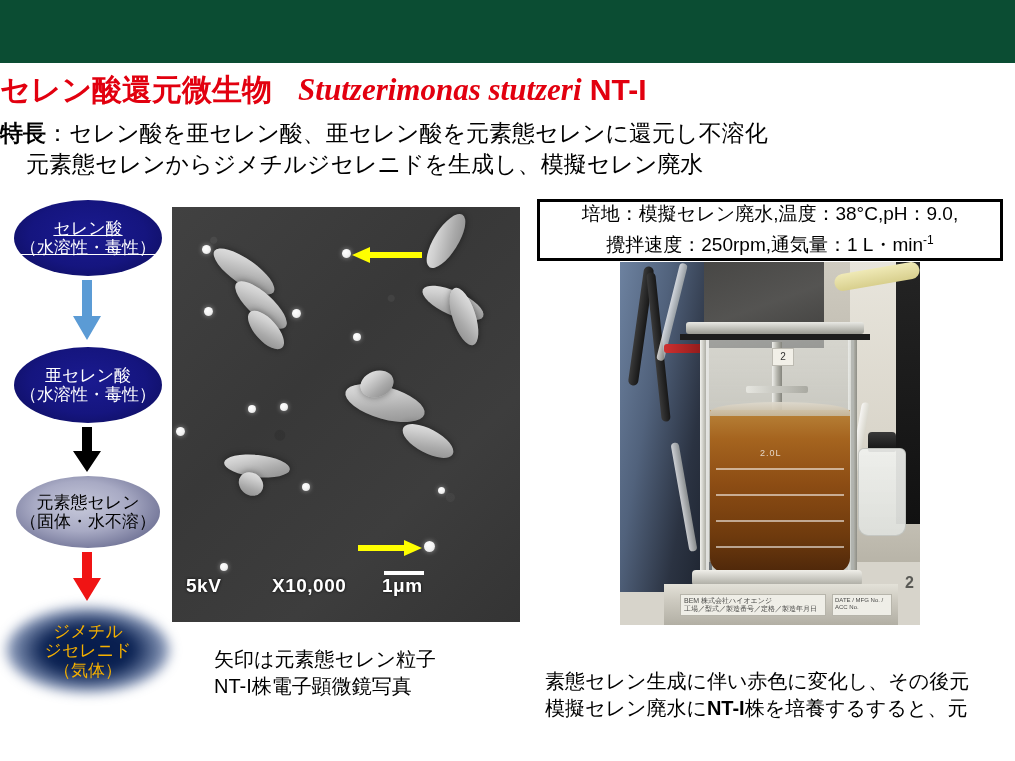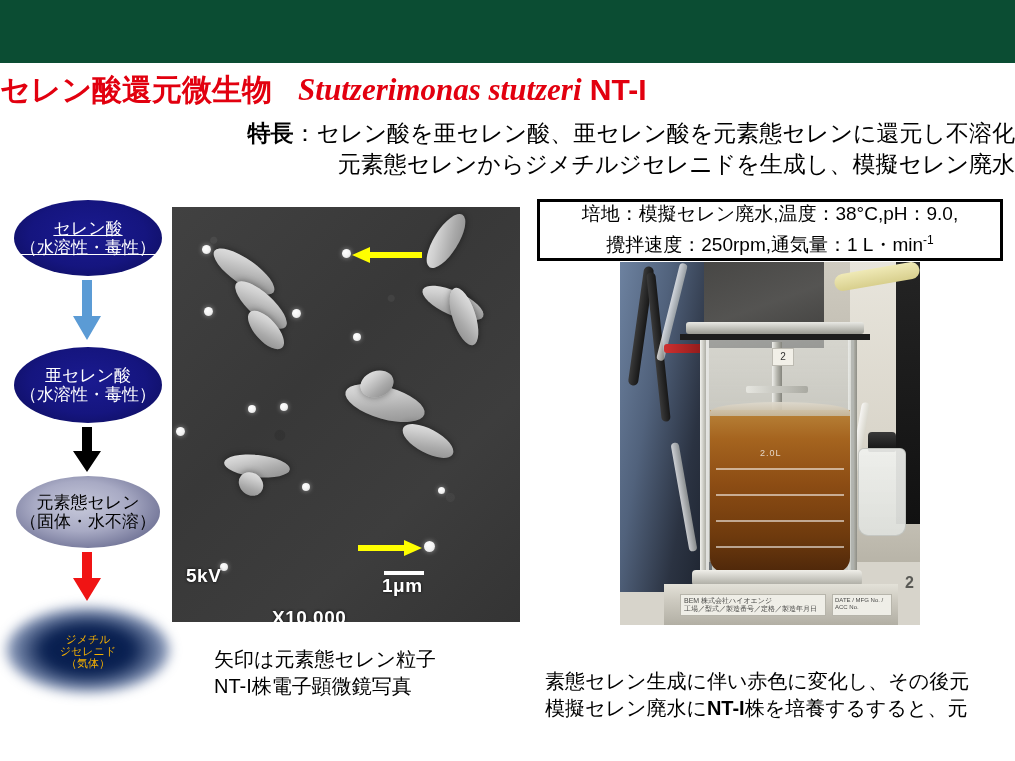--- a/index.html
+++ b/index.html
@@ -64,21 +64,21 @@
   .subtitle .gap { display: inline-block; width: 26px; }
 
   
   .features {
     position: absolute;
     left: 0; top: 118px;
     width: 1015px;
     color: #000000;
     font-size: 23px;
     line-height: 31px;
-    text-align: right;
+    text-align: left;
   }
   .features .line1 { display: block; white-space: nowrap; }
   .features .line2 { display: block; white-space: nowrap; padding-left: 26px; }
   .features .lead { font-weight: bold; }
 
   
   .flow { position: absolute; left: 0; top: 195px; width: 175px; height: 480px; }
 
   .node {
     position: absolute;
@@ -102,21 +102,21 @@
   .node-3 {
     left: 16px; top: 281px; width: 144px; height: 72px;
     border-radius: 50%;
     background: radial-gradient(ellipse at 45% 42%, #c6c8da 0%, #a8aac4 42%, #6f7295 78%, #3b3d66 100%);
     color: #000000;
     font-size: 17px;
   }
   .node-4 {
     left: 12px; top: 410px; width: 152px; height: 92px;
     color: #f5b000;
-    font-size: 11px;
+    font-size: 17px;
     z-index: 2;
   }
   .node-4-glow {
     position: absolute;
     left: 6px; top: 412px;
     width: 164px; height: 86px;
     border-radius: 50%;
     background: radial-gradient(ellipse at 50% 50%, #061b4b 0%, #0a2152 38%, rgba(30,60,120,0.55) 66%, rgba(255,255,255,0) 82%);
     filter: blur(6px);
     z-index: 1;
@@ -434,22 +434,22 @@
       <svg width="70" height="16" viewBox="0 0 70 16">
         <polygon points="0,8 18,0 18,5 70,5 70,11 18,11 18,16" fill="#ffff00"></polygon>
       </svg>
     </div>
     <div class="sem-arrow" style="left:186px; top:333px;">
       <svg width="64" height="16" viewBox="0 0 64 16">
         <polygon points="64,8 46,0 46,5 0,5 0,11 46,11 46,16" fill="#ffff00"></polygon>
       </svg>
     </div>
 
-    <div class="sem-label" style="left:14px; top:358px;">5kV</div>
-    <div class="sem-label" style="left:100px; top:368px;margin-top:32px;">X10,000</div>
+    <div class="sem-label" style="left:14px; top:368px;">5kV</div>
+    <div class="sem-label" style="left:100px; top:368px;">X10,000</div>
     <div class="scalebar" style="left:212px; top:364px; width:40px;"></div>
     <div class="sem-label" style="left:210px; top:368px;">1μm</div>
   </div>
 
   <div class="cond-box">
     <div>培地：模擬セレン廃水,温度：38°C,pH：9.0,</div>
     <div><span>攪拌速度：250rpm,通気量：1 L・min</span><sup>-1</sup></div>
   </div>
 
   <div class="reactor">

